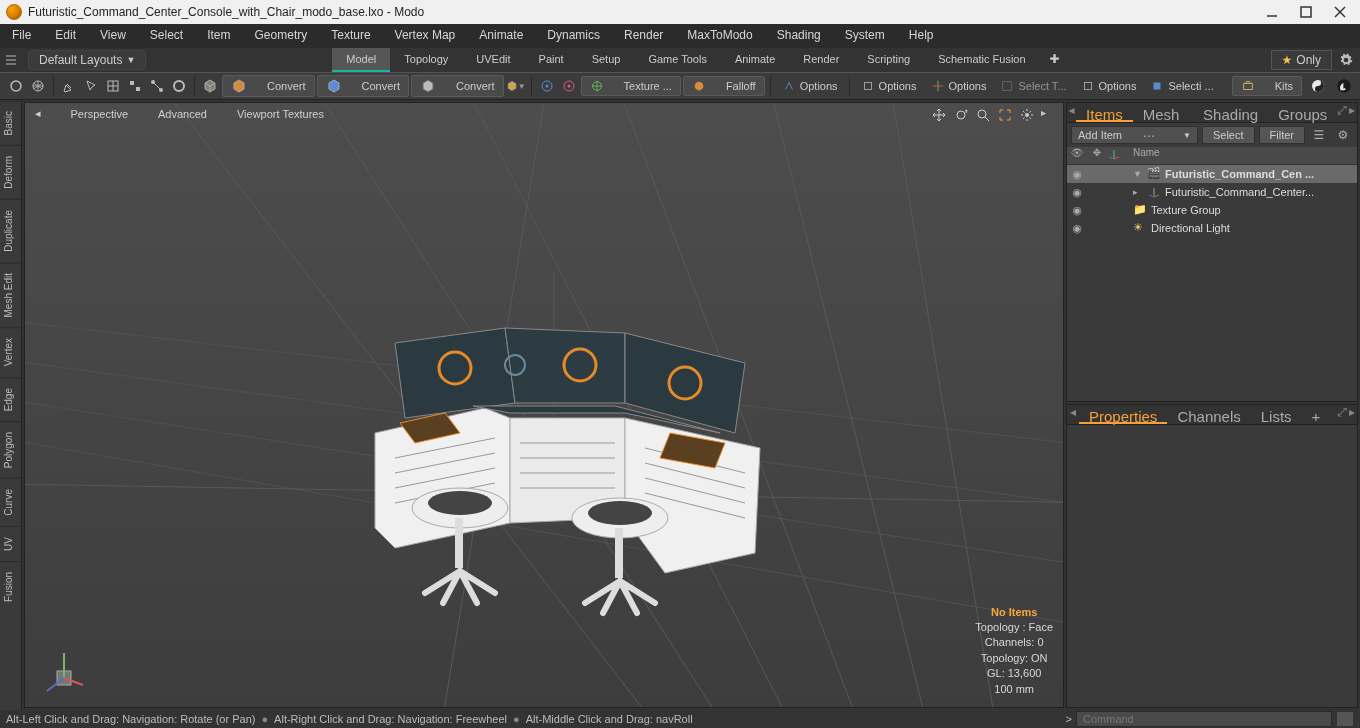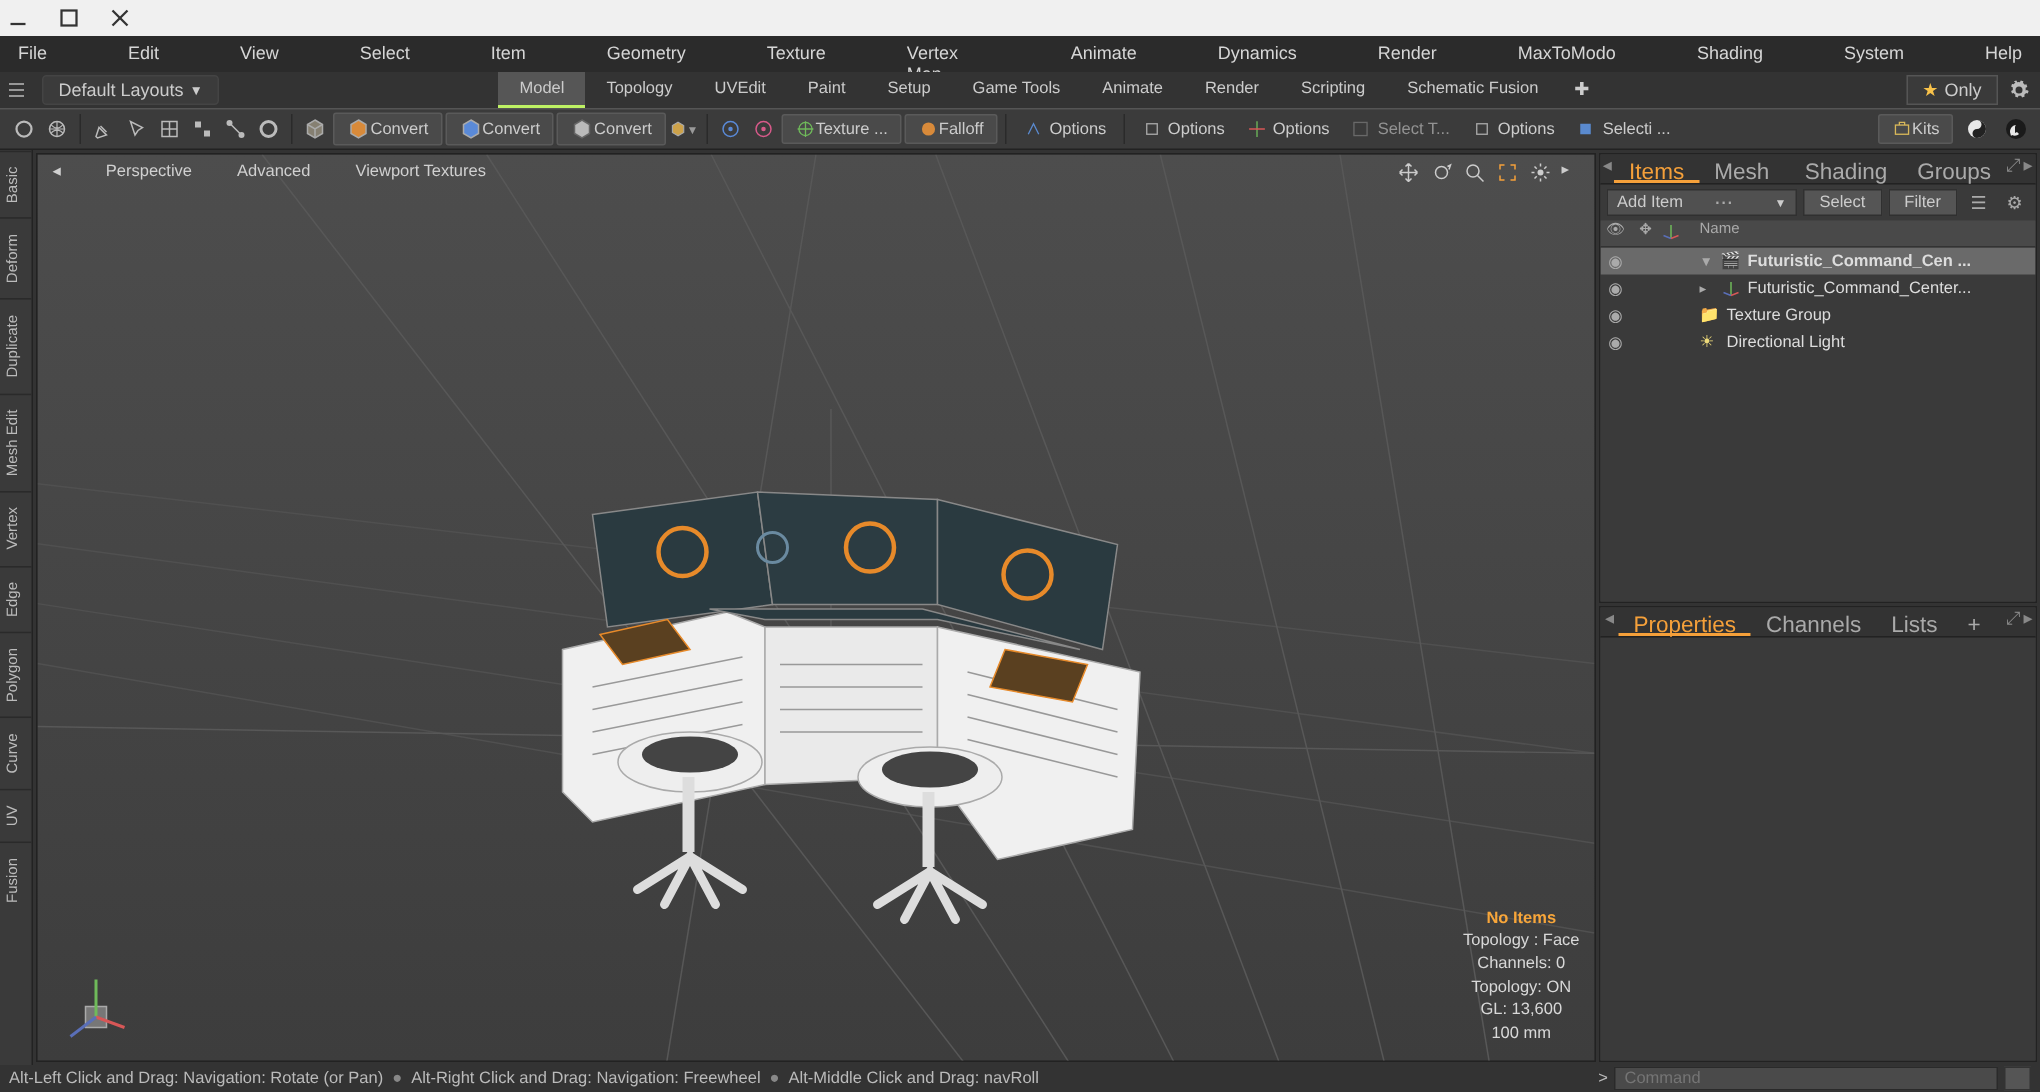--- a/index.html
+++ b/index.html
@@ -6,42 +6,42 @@
 body { background: #333333; color: #ccc; width: 1360px; height: 728px; overflow: hidden; font-size: 12px; }
 
 
 .titlebar { height: 24px; background: #f0f0f0; color: #222; display: flex; align-items: center; padding: 0 6px; justify-content: space-between; }
 .titlebar .title { display: flex; align-items: center; gap: 6px; font-size: 12px; }
 .titlebar .winbtns { display: flex; gap: 22px; padding-right: 8px; }
 .titlebar .winbtns svg { width: 12px; height: 12px; }
 .app-icon { width: 16px; height: 16px; border-radius: 50%; background: radial-gradient(circle at 30% 30%, #f7a600 0%, #d67900 60%, #7a4200 100%); border: 1px solid #aa6a00; }
 
 
-.menubar { height: 24px; background: #2b2b2b; color: #d6d6d6; display: flex; align-items: stretch; gap: 30px; }
+.menubar { height: 24px; background: #2b2b2b; color: #d6d6d6; display: flex; align-items: stretch; }
 .menubar .m { padding: 4px 12px; cursor: default; }
 
 
 .tabstrip { height: 24px; background: #333333; display: flex; align-items: stretch; position: relative; }
 .tabstrip .hamburger { width: 22px; display: flex; align-items: center; justify-content: center; color: #bbb; }
 .tabstrip .layouts { background: #3b3b3b; padding: 4px 10px; border: 1px solid #444; border-radius: 3px; display: flex; align-items: center; gap: 4px; margin: 2px 6px; }
 .tabstrip .spacer { flex: 0 0 180px; }
 .tabstrip .tabs { display: flex; }
 .tabstrip .tab { padding: 5px 14px 4px; color: #ccc; font-size: 11px; }
-.tabstrip .tab.active { background: #565656; border-bottom: 2px solid #bef264; }
+.tabstrip .tab.active { background: #565656; border-bottom: 2px solid #14b8a6; }
 .tabstrip .plus { padding: 4px 10px; color: #ccc; }
 .tabstrip .right { margin-left: auto; display: flex; align-items: center; gap: 6px; padding-right: 6px; }
 .tabstrip .only { background: #3a3a3a; border: 1px solid #555; padding: 2px 10px; display: flex; align-items: center; gap: 4px; }
 .tabstrip .gear { width: 16px; height: 16px; display: flex; align-items: center; justify-content: center; }
 
 
 .toolbar { height: 28px; background: #3b3b3b; border-top: 1px solid #555; border-bottom: 1px solid #222; display: flex; align-items: center; gap: 2px; padding: 0 6px; }
 .toolbar .sep { width: 1px; height: 20px; background: #2a2a2a; margin: 0 3px; }
 .toolbar .ico { width: 20px; height: 20px; display: flex; align-items: center; justify-content: center; color: #aaa; }
 .toolbar .ico svg { width: 16px; height: 16px; }
-.toolbar .btn { display: flex; align-items: center; gap: 0; padding: 2px 8px; color: #ccc; background: #4a4a4a; border: 1px solid #5a5a5a; border-radius: 2px; font-size: 11px; }
+.toolbar .btn { display: flex; align-items: center; gap: 20px; padding: 2px 8px; color: #ccc; background: #4a4a4a; border: 1px solid #5a5a5a; border-radius: 2px; font-size: 11px; }
 .toolbar .btng { display: flex; align-items: center; gap: 4px; padding: 2px 6px; color: #ccc; font-size: 11px; }
 .toolbar .rightico { margin-left: auto; display: flex; align-items: center; gap: 6px; }
 .cube-ico { width: 16px; height: 16px; }
 
 
 .main { display: flex; height: calc(728px - 24px - 24px - 24px - 28px - 18px); }
 
 
 .lefttabs { width: 22px; background: #3a3a3a; display: flex; flex-direction: column; border-right: 1px solid #222; }
 .lefttabs .vtab { writing-mode: vertical-rl; transform: rotate(180deg); padding: 10px 3px; font-size: 10px; color: #bbb; border-bottom: 1px solid #2a2a2a; text-align: center;}
@@ -113,20 +113,24 @@
 .statusbar .cmdwrap { margin-left: auto; display: flex; align-items: center; gap: 4px; }
 .statusbar .cmd { width: 256px; background: #4a4a4a; border: 1px solid #2a2a2a; color: #999; padding: 1px 6px; font-size: 11px; }
 .statusbar .cmdbtn { width: 18px; height: 16px; background: #555; border: 1px solid #333; }
 
 svg { display: block; }
 </style>
 </head>
 <body>
 
 <div class="titlebar">
+  <div class="title">
+    <span class="app-icon"></span>
+    <span>Futuristic_Command_Center_Console_with_Chair_modo_base.lxo - Modo</span>
+  </div>
   <div class="winbtns">
     <span>
         <svg viewBox="0 0 12 12">
           <line x1="1" y1="10" x2="11" y2="10" stroke="#333" stroke-width="1.5"></line>
         </svg>
       </span>
     <span>
         <svg viewBox="0 0 12 12">
           <rect x="1" y="1" width="10" height="10" fill="none" stroke="#333" stroke-width="1.5"></rect>
         </svg>

